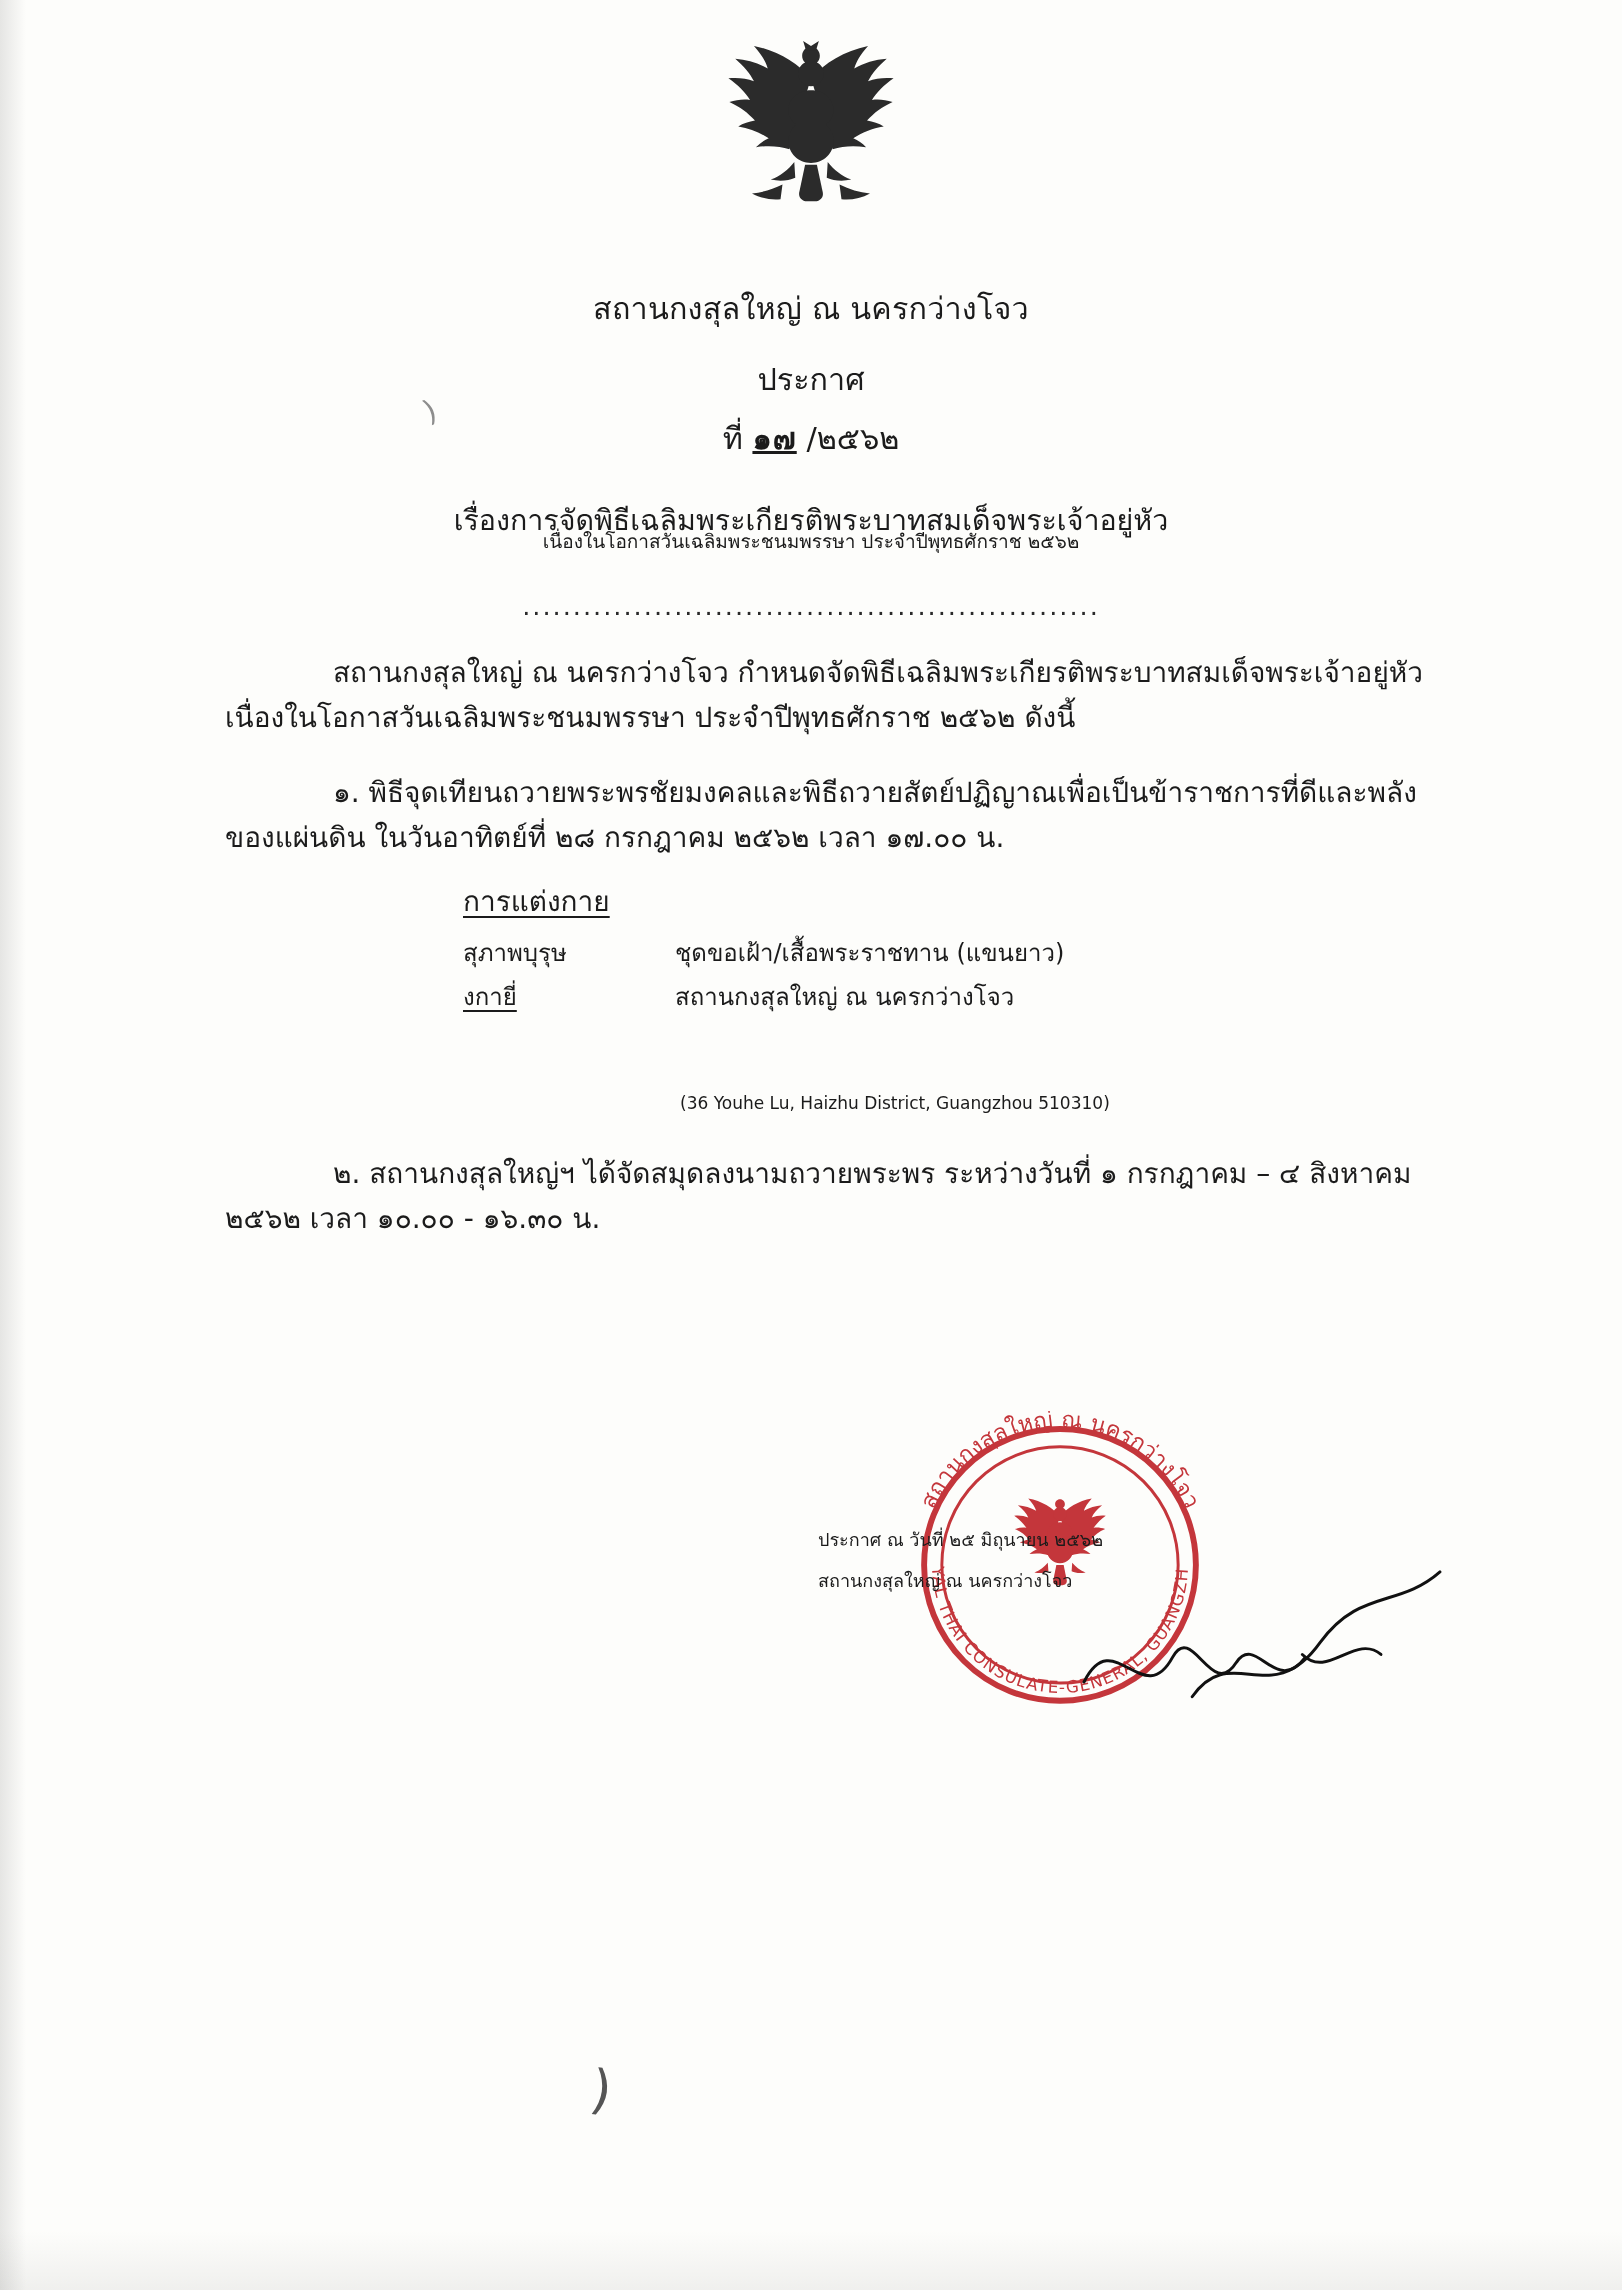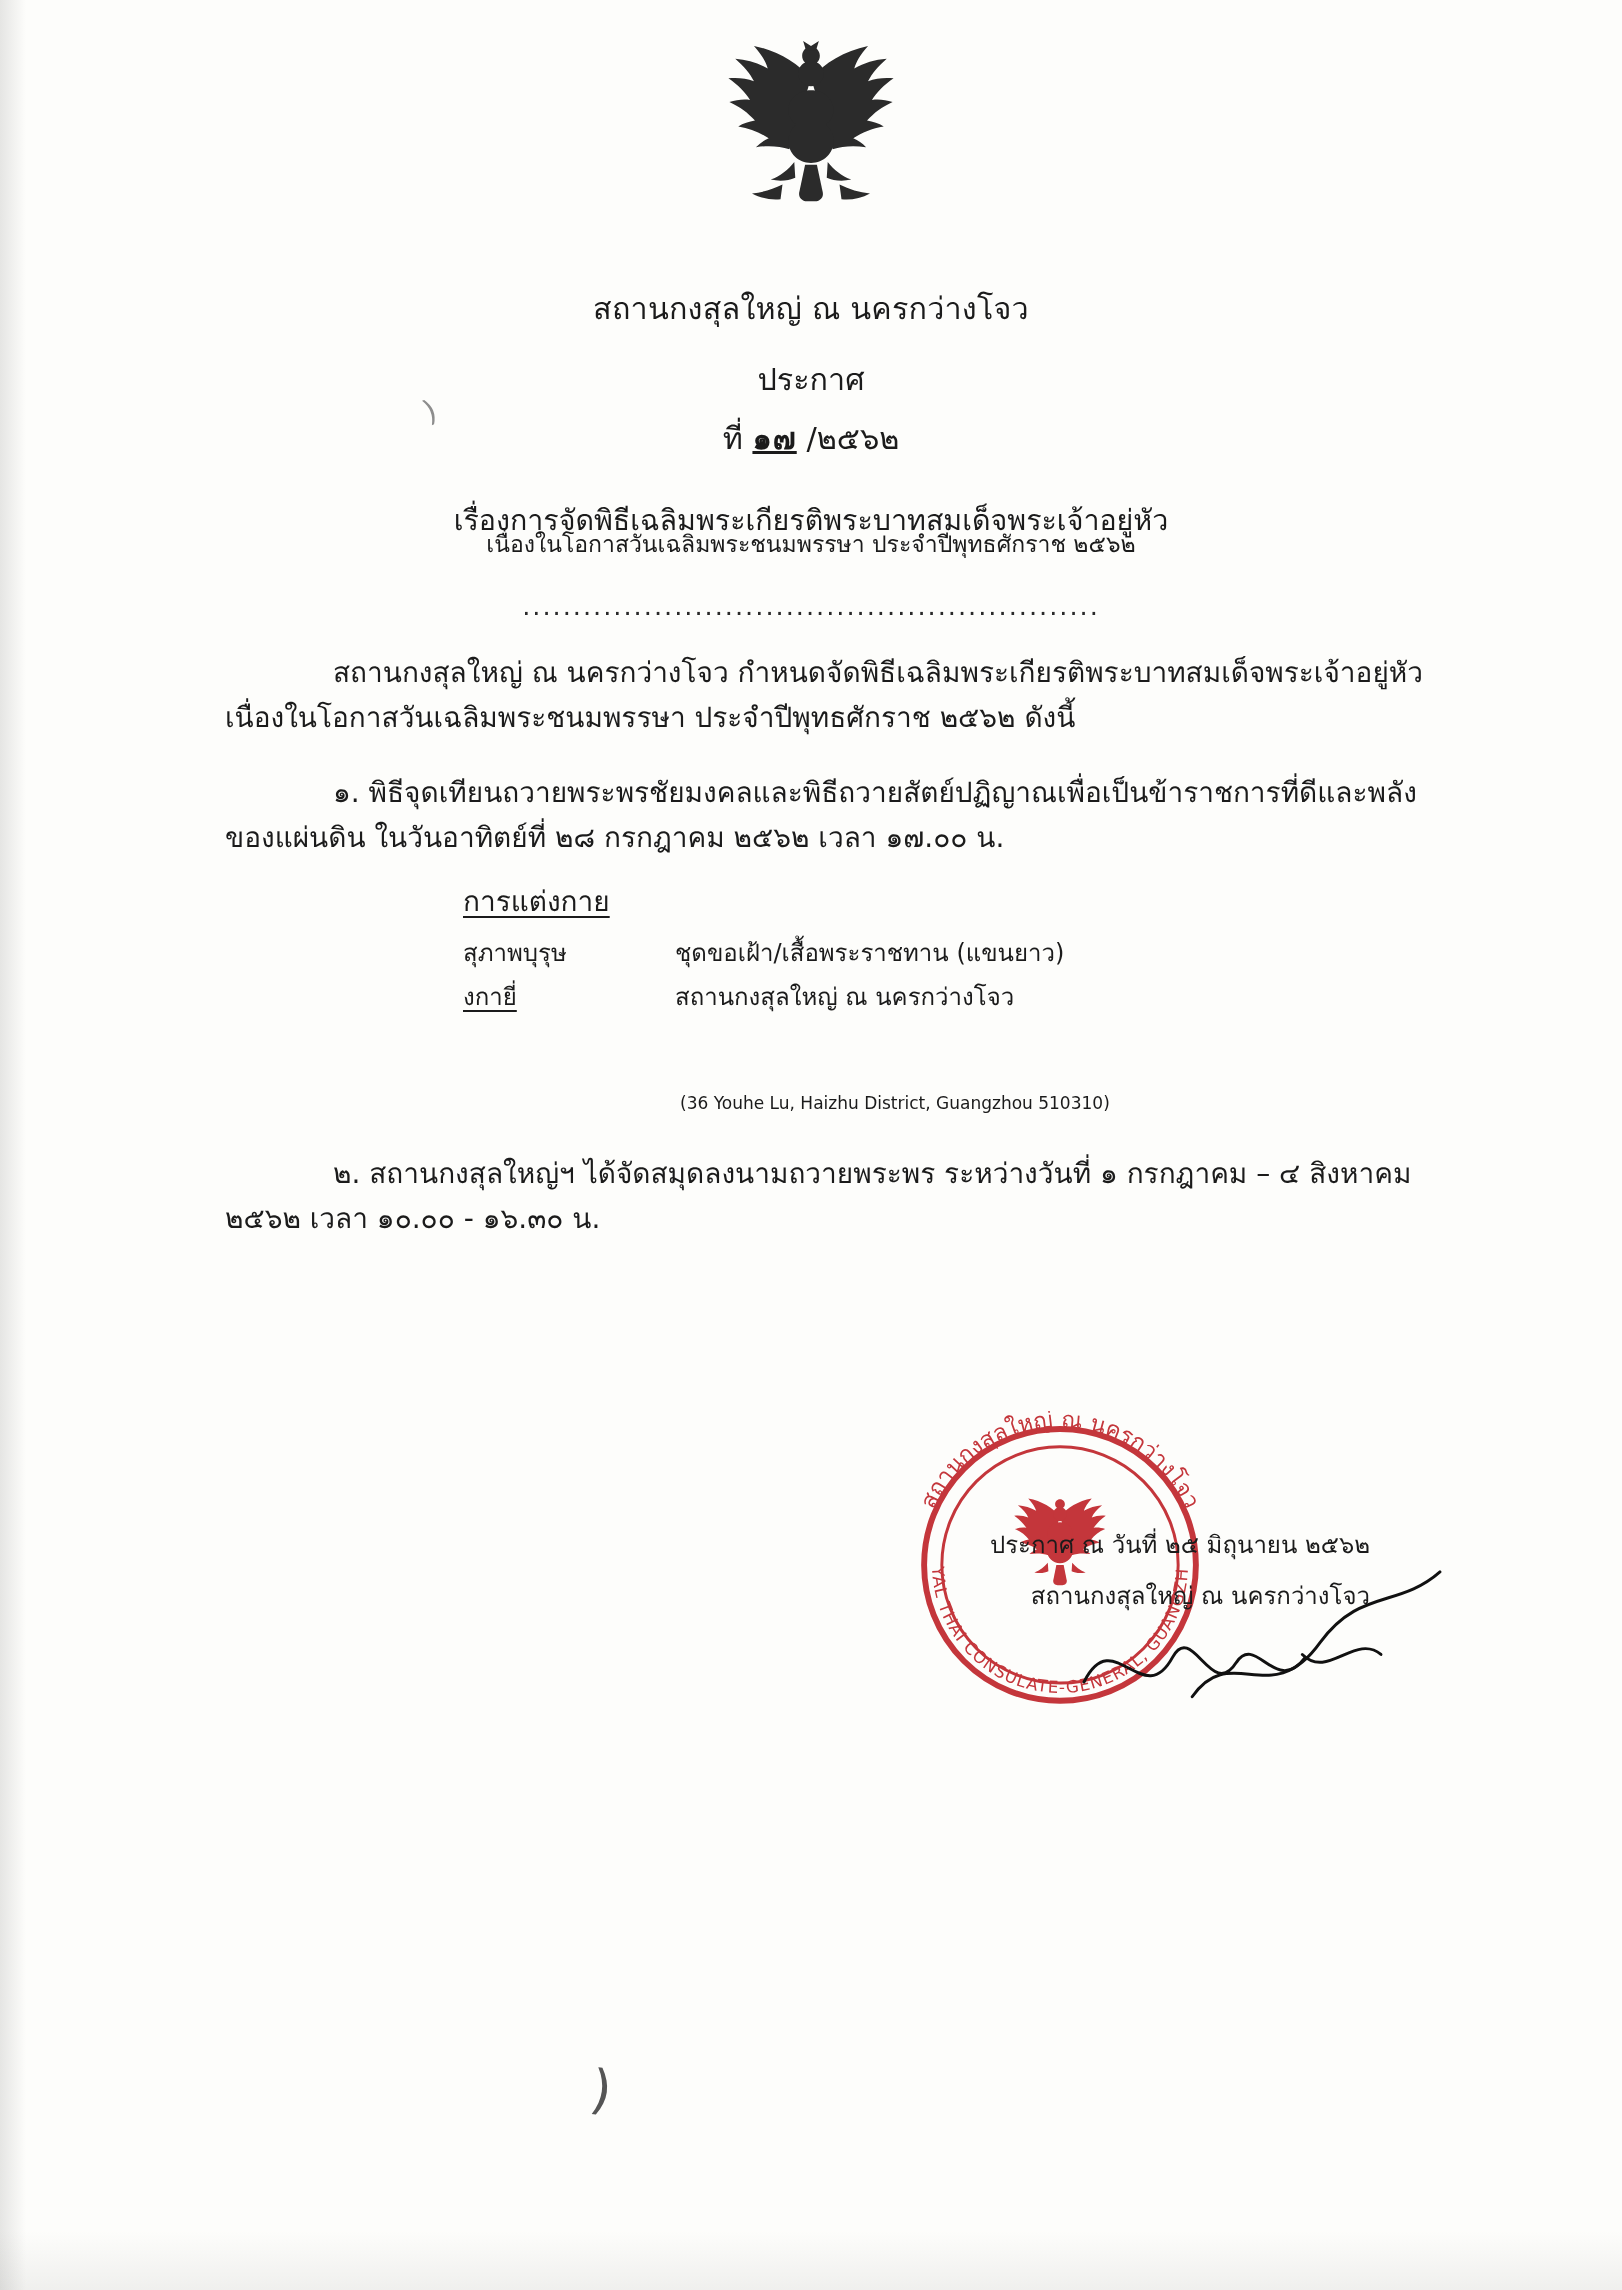--- a/index.html
+++ b/index.html
@@ -63,21 +63,21 @@
     letter-spacing: 1px;
     text-decoration: underline;
   }
   .l-head4 {
     position: absolute; top: 473px; left: 0; width: 1622px;
     font-size: 28.6px;
     margin-top: 24px;
   }
   .l-head5 {
     position: absolute; top: 526px; left: 0; width: 1622px;
-    font-size: 23px;
+    font-size: 19px;
   }
   .dotline {
     position: absolute; top: 591px; left: 0; width: 1622px;
     font-size: 25.6px; color: #2a2a2a; letter-spacing: 2px;
   }
 
   .para {
     position: absolute;
     left: 225px;
     width: 1221px;
@@ -112,22 +112,22 @@
   }
 
   .p3 { top: 1151px; }
   .p4 { top: 1271px; }
 
   .sign-line {
     position: absolute;
     top: 1525px;
     left: 818px;
     width: 552px;
-    font-size: 24px;
-    text-align: right;
+    font-size: 18px;
+    text-align: left;
   }
   .sign-line .l2 { margin-top: 11.8px; }
 
   
   .seal {
     position: absolute;
     top: 1411px;
     left: 867px;
     width: 386px;
     height: 296px;

